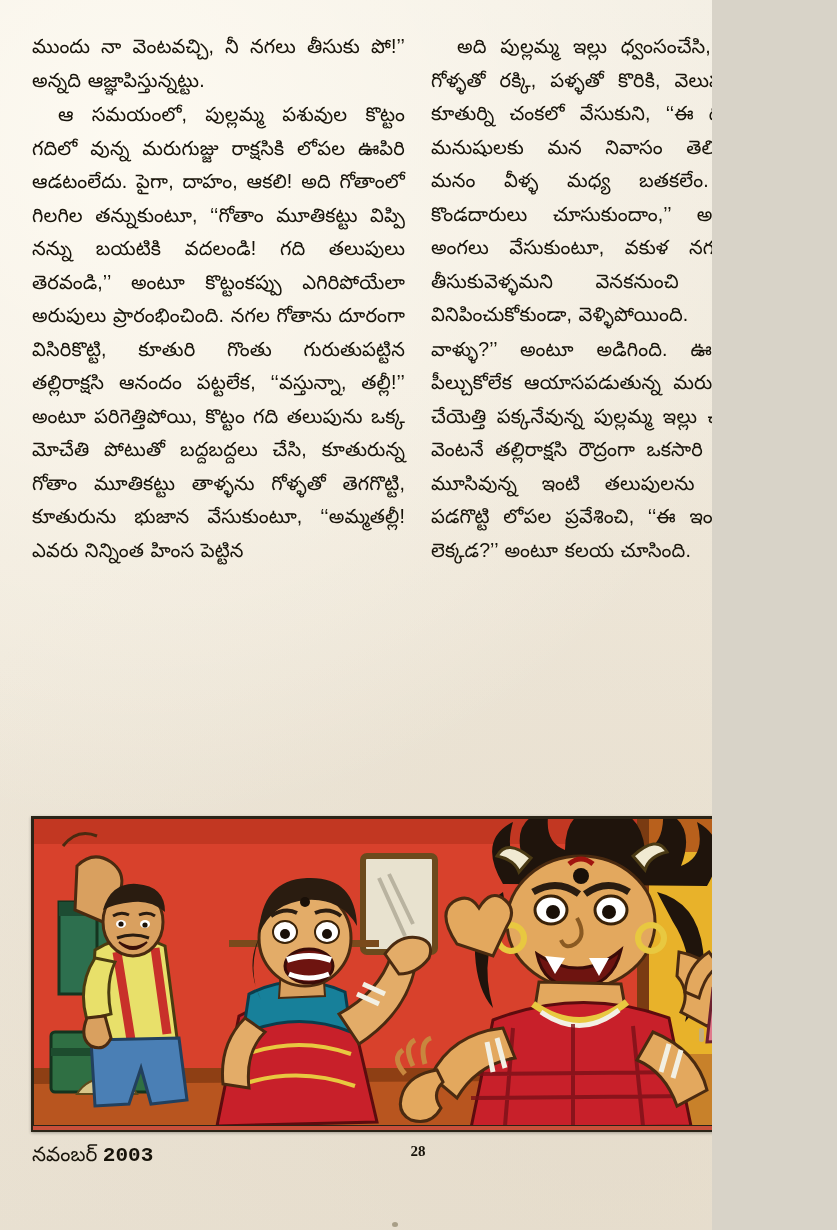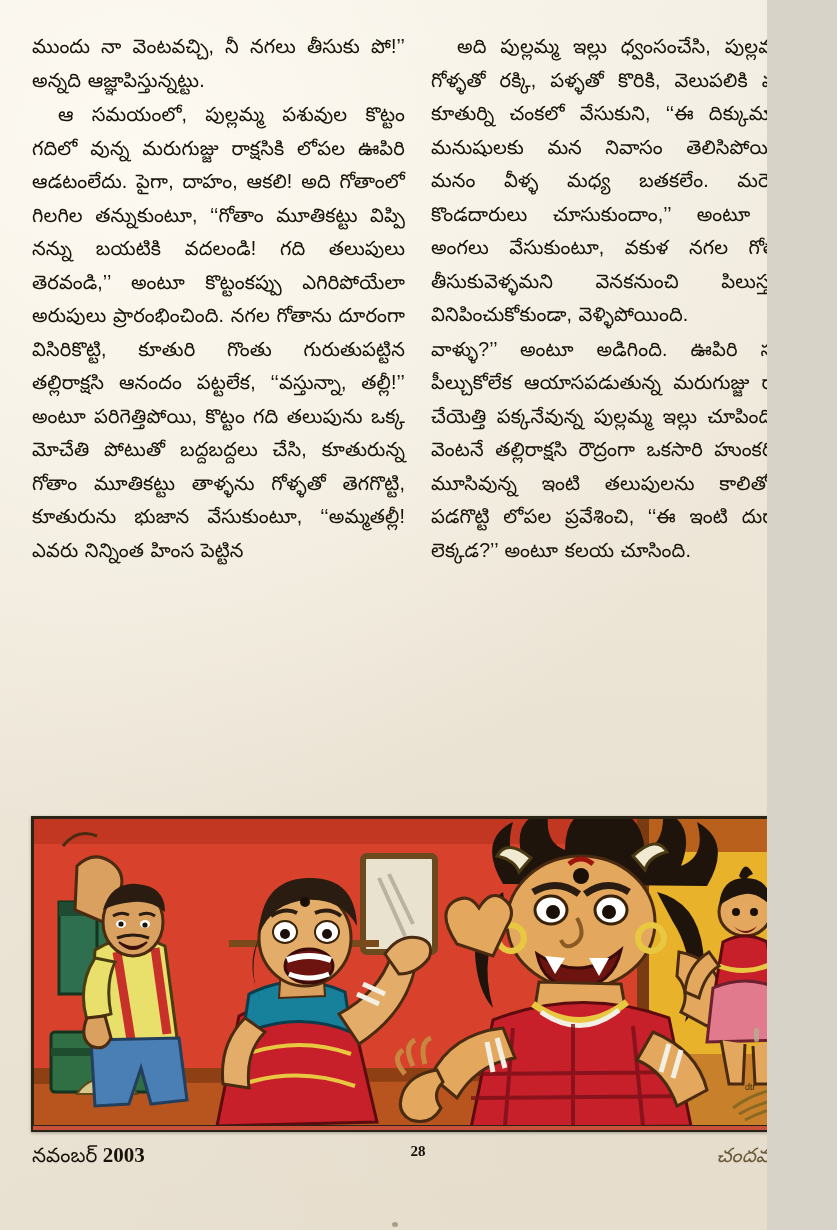--- a/index.html
+++ b/index.html
@@ -2,21 +2,21 @@
 <html><head>
 <meta charset="utf-8">
 <style>
   html, body {
     margin: 0;
     padding: 0;
     background: #d8d3c8;
   }
   #page {
     position: relative;
-    width: 767px;
+    width: 712px;
     height: 1230px;
     background: #f9a8d4;
     overflow: hidden;
     font-family: "Liberation Sans", sans-serif;
   }
   
   #page:before {
     content: "";
     position: absolute;
     inset: 0;
@@ -74,21 +74,21 @@
     width: 772px;
     display: flex;
     align-items: baseline;
     justify-content: space-between;
     color: #17130a;
   }
   .foot-left {
     font-size: 20px;
   }
   .foot-left .yr {
-    font-family: Liberation Serif, serif;
+    font-family: Liberation Mono, monospace;
     font-weight: bold;
     font-size: 21px;
   }
   .foot-center {
     font-family: "Liberation Serif", serif;
     font-weight: bold;
     font-size: 15px;
     position: absolute;
     left: 50%;
     transform: translateX(-50%);

